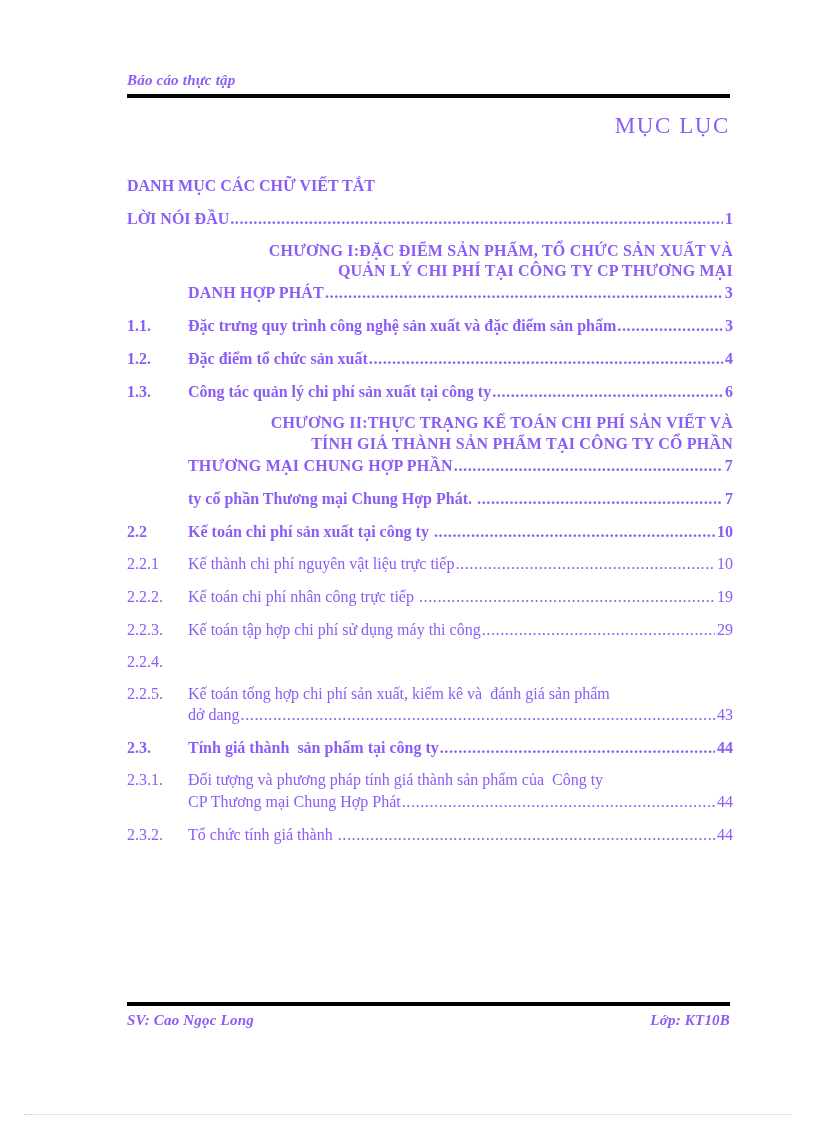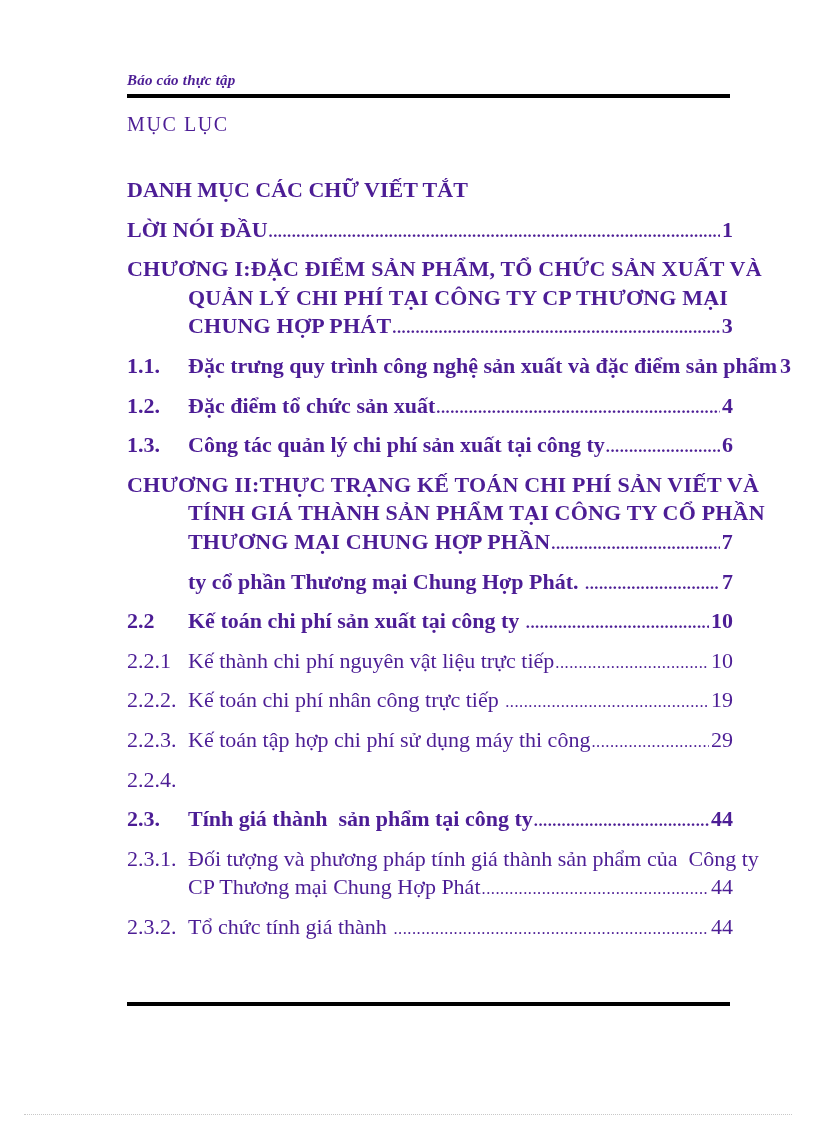--- a/index.html
+++ b/index.html
@@ -8,21 +8,21 @@
     background: #ffffff;
   }
   .page {
     position: relative;
     width: 816px;
     height: 1123px;
     background: #ffffff;
     margin: 0 auto;
     overflow: hidden;
     font-family: "Liberation Serif", "DejaVu Serif", serif;
-    color: #4c1d95;
+    color: #8b5cf6;
   }
 
   
   .header {
     position: absolute;
     left: 127px;
     top: 72px;
     width: 603px;
   }
   .header-title {
@@ -40,22 +40,22 @@
     border-bottom: 3px solid #000;
     box-sizing: border-box;
   }
 
   
   .doc-title {
     position: absolute;
     left: 127px;
     top: 113px;
     width: 603px;
-    text-align: left;
-    font-size: 20px;
+    text-align: right;
+    font-size: 23px;
     letter-spacing: 1.6px;
     font-weight: normal;
   }
 
   
   .toc {
     position: absolute;
     left: 127px;
     top: 176px;
     width: 606px;
@@ -63,21 +63,21 @@
 
   .entry {
     position: relative;
     margin-bottom: 11px;
   }
 
   
   .line {
     display: flex;
     align-items: baseline;
-    font-size: 22px;
+    font-size: 16px;
     line-height: 1.30;
     white-space: nowrap;
   }
   .num {
     flex: 0 0 auto;
     width: 61px;
   }
   .body {
     flex: 1 1 auto;
     display: flex;
@@ -107,21 +107,21 @@
 
   
   .bold .num, .bold .txt, .bold .pg, .bold .leader { font-weight: bold; }
 
   
   .chapter .line { font-weight: bold; letter-spacing: 0.2px; }
   .chapter .line.cont { padding-left: 61px; }
   .chapter .just {
     display: flex;
     flex: 1 1 auto;
-    justify-content: space-between;
+    justify-content: flex-end;
     min-width: 0;
   }
   .chapter .just > span { white-space: pre; }
 
   
   .line.wrap { padding-left: 61px; font-family: Liberation Serif, serif; }
 
   
   .spread {
     display: flex;
@@ -204,21 +204,21 @@
           <span>ĐẶC ĐIỂM SẢN PHẨM, TỔ CHỨC SẢN XUẤT VÀ</span>
         </div>
       </div>
       <div class="line cont">
         <div class="just">
           <span>QUẢN LÝ CHI PHÍ TẠI CÔNG TY CP THƯƠNG MẠI</span>
         </div>
       </div>
       <div class="line cont">
         <div class="body">
-          <span class="txt">CHUNG HỢP PHÁT</span>
+          <span class="txt">DANH HỢP PHÁT</span>
           <span class="leader"></span>
           <span class="pg">3</span>
         </div>
       </div>
     </div>
 
     <div class="entry bold">
       <div class="line">
         <div class="num">1.1.</div>
         <div class="body">
@@ -325,20 +325,35 @@
         </div>
       </div>
     </div>
 
     <div class="entry">
       <div class="line">
         <div class="num">2.2.4.</div>
       </div>
     </div>
 
+    <div class="entry">
+      <div class="line">
+        <div class="num">2.2.5.</div>
+        <div class="spread">
+          <span>Kế toán tổng hợp chi phí sản xuất, kiểm kê và  đánh giá sản phẩm</span>
+        </div>
+      </div>
+      <div class="line wrap">
+        <div class="body">
+          <span class="txt">dở dang</span>
+          <span class="leader"></span>
+          <span class="pg">43</span>
+        </div>
+      </div>
+    </div>
 
     <div class="entry bold">
       <div class="line">
         <div class="num">2.3.</div>
         <div class="body">
           <span class="txt">Tính giá thành  sản phẩm tại công ty</span>
           <span class="leader"></span>
           <span class="pg">44</span>
         </div>
       </div>
@@ -368,17 +383,21 @@
           <span class="leader"></span>
           <span class="pg">44</span>
         </div>
       </div>
     </div>
 
   </div>
 
   <div class="footer">
     <div class="footer-rule"></div>
+    <div class="footer-row">
+      <span>SV: Cao Ngọc Long</span>
+      <span>Lớp: KT10B</span>
+    </div>
   </div>
 
   <div class="page-edge"></div>
 
 </div>
 
 </body></html>

